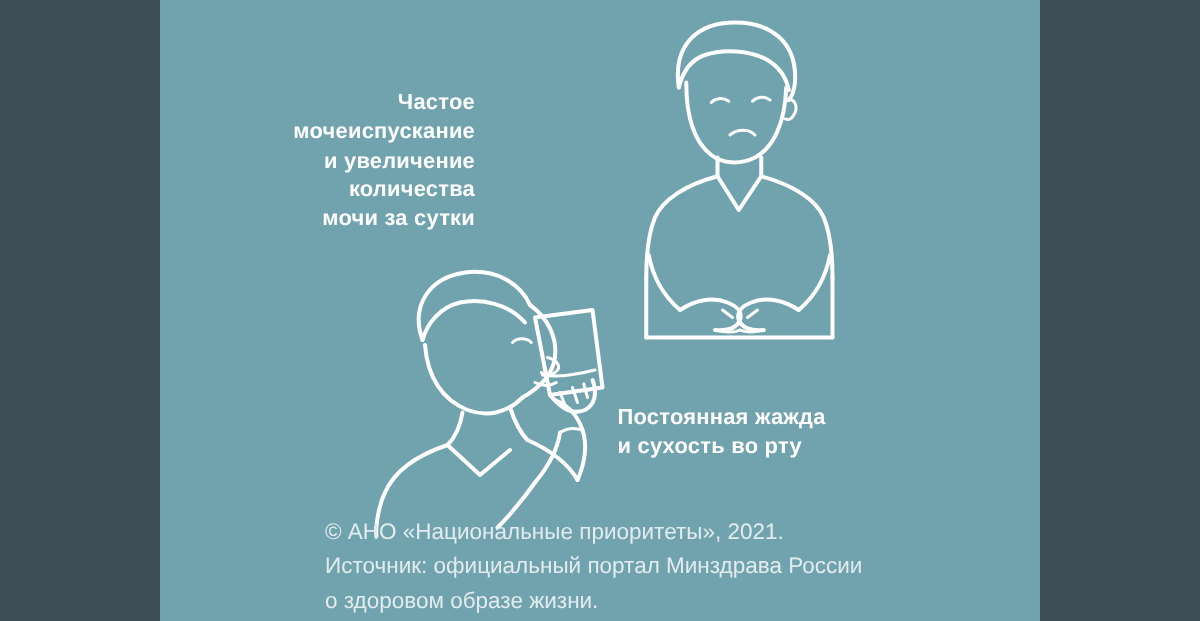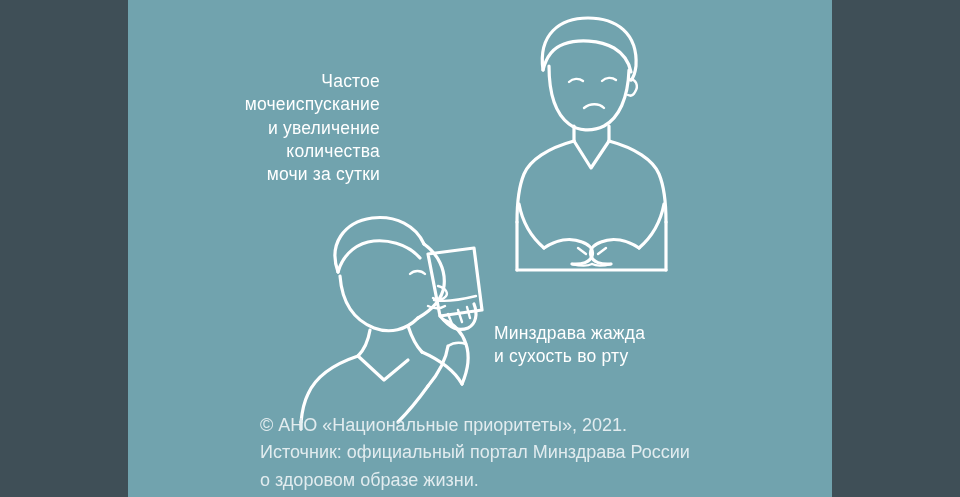--- a/index.html
+++ b/index.html
@@ -35,21 +35,21 @@
     height: 497px;
     background: #3f4f57;
   }
   .side.left { left: 0; }
   .side.right { right: 0; }
 
   
   .caption {
     position: absolute;
     color: #ffffff;
-    font-weight: normal;
+    font-weight: bold;
     letter-spacing: 0.2px;
     line-height: 1.33;
     white-space: pre-line;
   }
   .caption-urination {
     right: 452px;          
     top: 70px;
     width: 230px;
     text-align: right;
     font-size: 17.5px;
@@ -188,21 +188,21 @@
         <path class="ln" d="M150 176 C140 190 130 202 120 212"></path>
       </svg>
     </div>
 
     <div class="caption caption-urination">Частое
 мочеиспускание
 и увеличение
 количества
 мочи за сутки</div>
 
-    <div class="caption caption-thirst">Минздрава жажда
+    <div class="caption caption-thirst">Постоянная жажда
 и сухость во рту</div>
 
     <div class="credit">© АНО «Национальные приоритеты», 2021.
 Источник: официальный портал Минздрава России
 о здоровом образе жизни.</div>
 
   </div>
 </div>
 
 </body></html>

